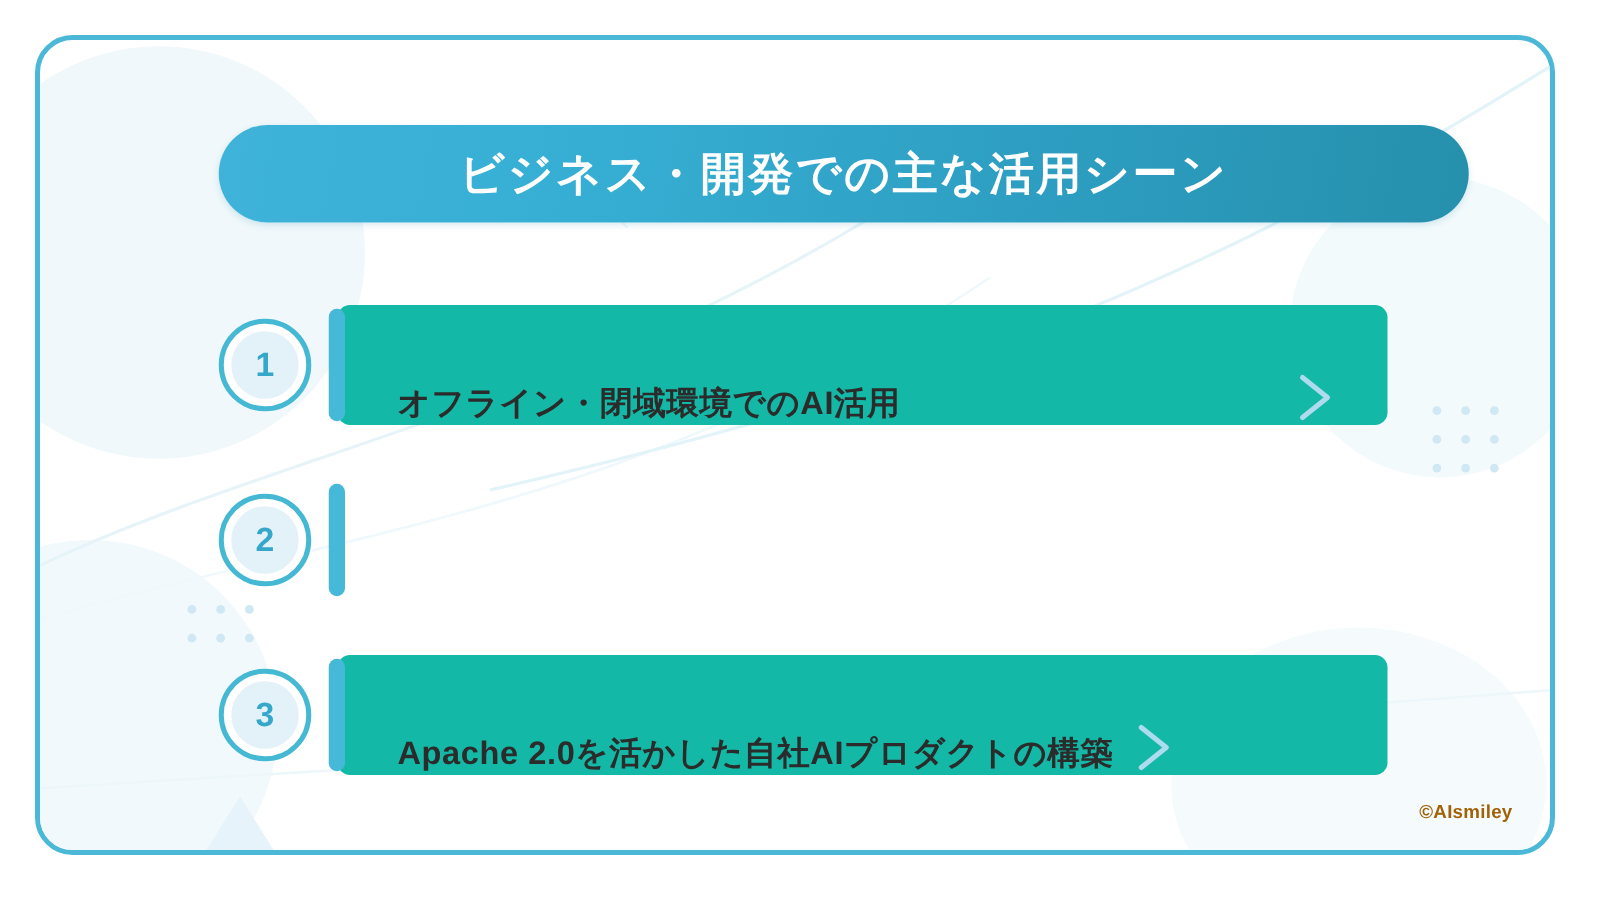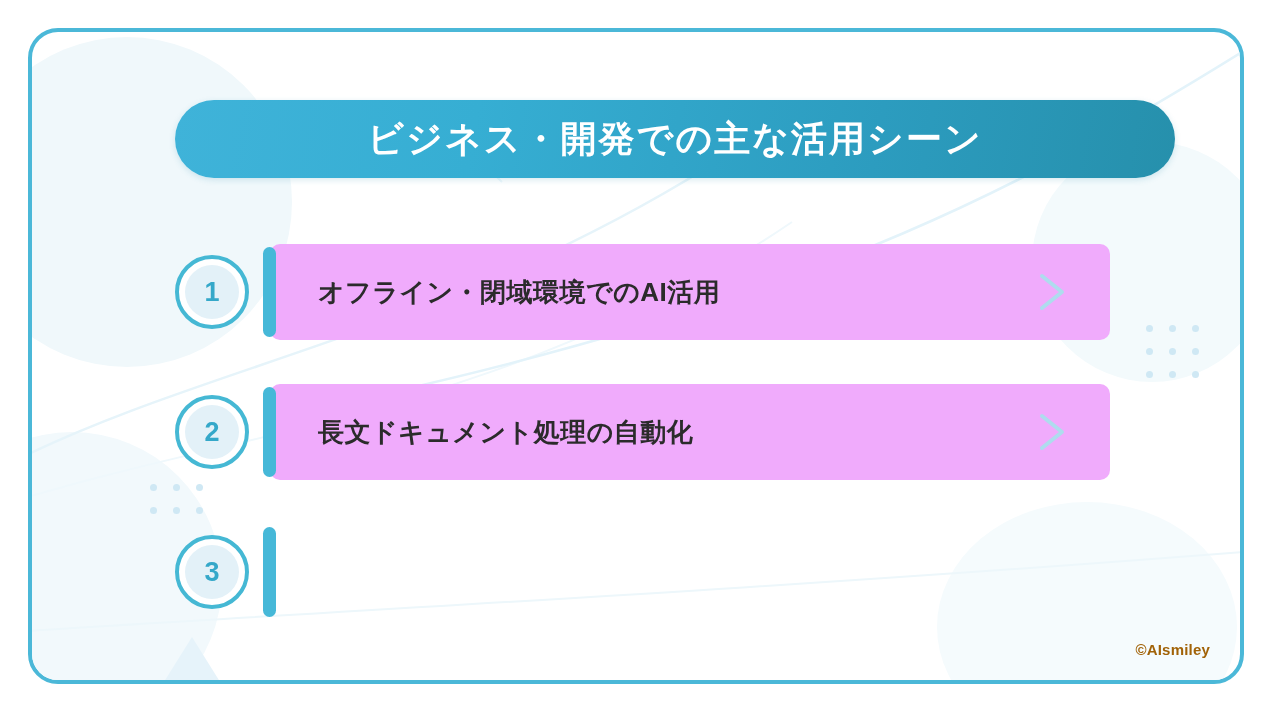--- a/index.html
+++ b/index.html
@@ -123,24 +123,24 @@
   .row-1 { top: 212px; }
   .row-2 { top: 352px; }
   .row-3 { top: 492px; }
 
   .row-card {
     position: absolute;
     left: 95px;
     top: 0;
     width: 840px;
     height: 96px;
-    background: #f0abfc;
+    background: #14b8a6;
     border-radius: 10px;
     display: flex;
-    align-items: center;
+    align-items: flex-end;
   }
 
   .row-bar {
     position: absolute;
     left: 88px;
     top: 3px;
     width: 13px;
     height: 90px;
     border-radius: 7px;
     background: #46b8d8;
@@ -263,40 +263,40 @@
       </div>
       <div class="row-bar"></div>
       <div class="badge">
         <div class="badge-inner">
           <span class="badge-num">1</span>
         </div>
       </div>
     </div>
 
     <div class="row row-2">
+      <div class="row-bar"></div>
+      <div class="badge">
+        <div class="badge-inner">
+          <span class="badge-num">2</span>
+        </div>
+      </div>
+    </div>
+
+    <div class="row row-3">
       <div class="row-card">
-        <div class="row-label">長文ドキュメント処理の自動化</div>
+        <div class="row-label">Apache 2.0を活かした自社AIプロダクトの構築</div>
         <div class="row-chevron">
           <svg width="34" height="44" viewBox="0 0 34 44">
             <polyline points="8,6 28,22 8,38" fill="none" stroke="#aedcee" stroke-width="4" stroke-linecap="round" stroke-linejoin="round"></polyline>
           </svg>
         </div>
       </div>
       <div class="row-bar"></div>
       <div class="badge">
         <div class="badge-inner">
-          <span class="badge-num">2</span>
-        </div>
-      </div>
-    </div>
-
-    <div class="row row-3">
-      <div class="row-bar"></div>
-      <div class="badge">
-        <div class="badge-inner">
           <span class="badge-num">3</span>
         </div>
       </div>
     </div>
 
     <div class="credit">©AIsmiley</div>
 
   </div>
 </div>
 

